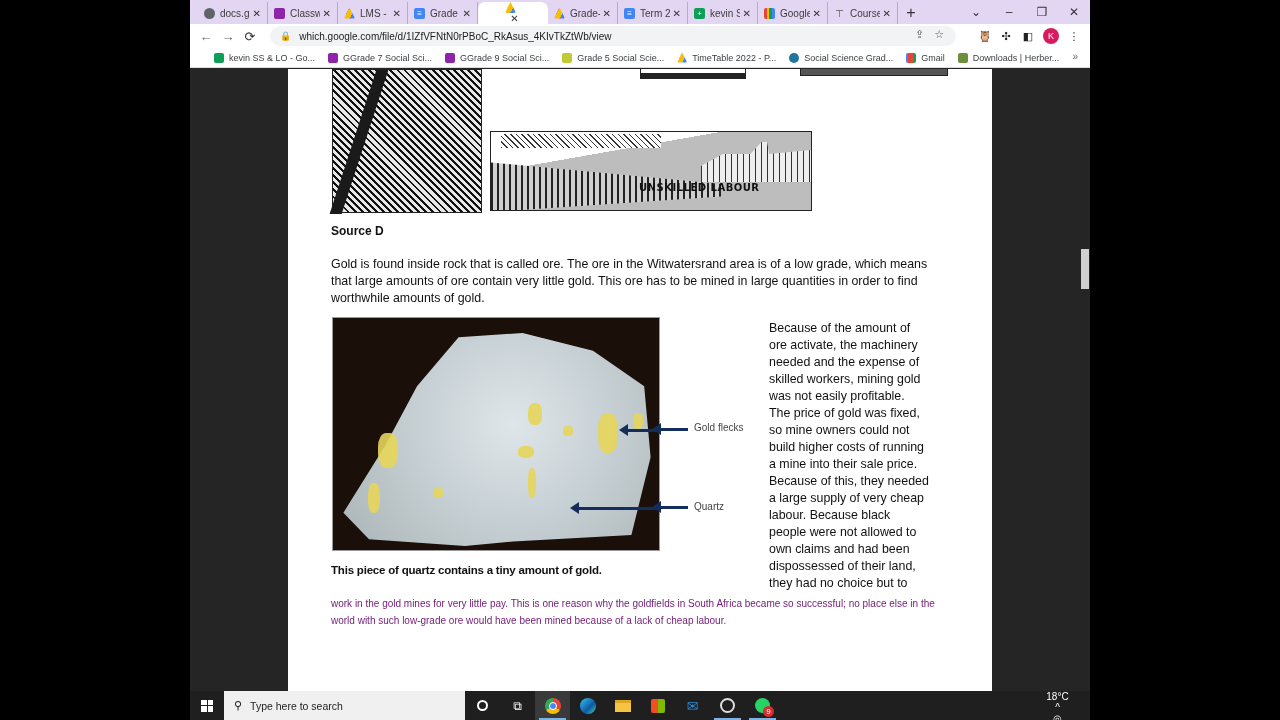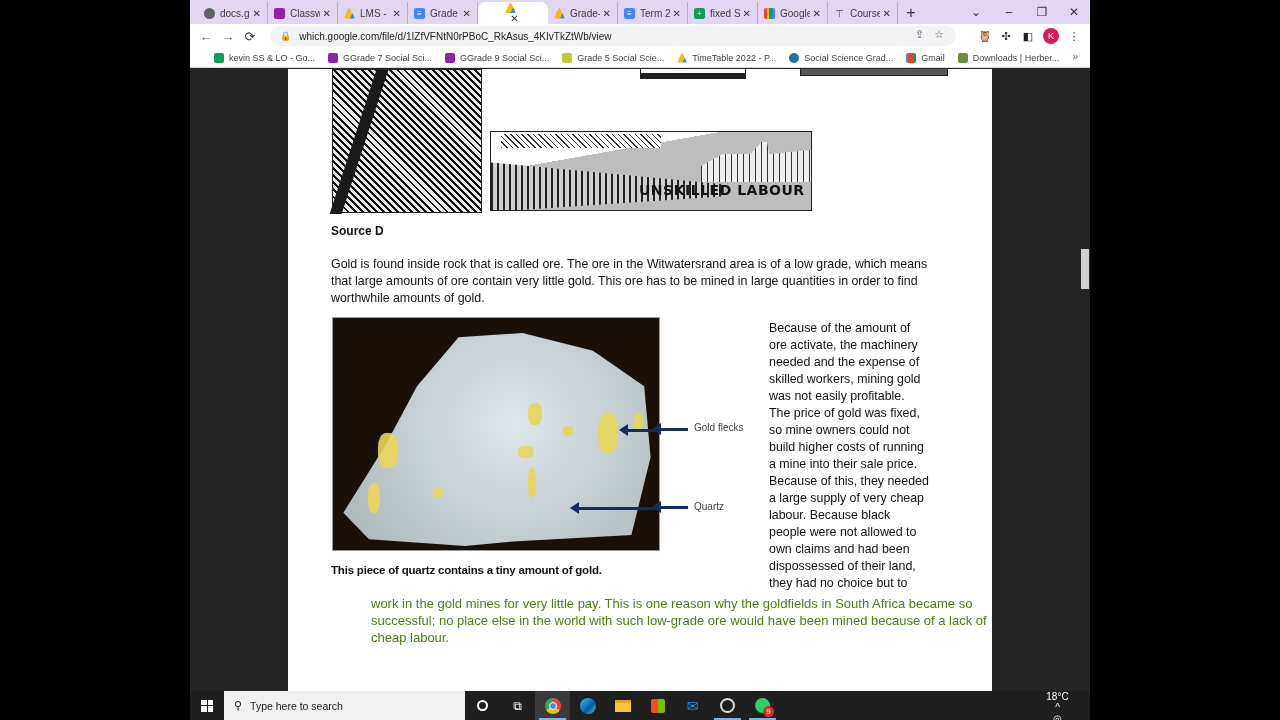--- a/index.html
+++ b/index.html
@@ -42,38 +42,38 @@
       repeating-linear-gradient(45deg, #111 0 2px, #e8e8e8 2px 5px); border: 1px solid #222; }
   .illus-left::after { content:""; position:absolute; left: 20px; top: 0; width: 12px; height: 144px; background: #1a1a1a; transform: skewX(-18deg); }
   .illus-top1 { position: absolute; left: 352px; top: 0; width: 106px; height: 10px; border: 1px solid #222; border-top: none; background: linear-gradient(#fff 40%, #222 40%); }
   .illus-top2 { position: absolute; left: 512px; top: 0; width: 148px; height: 7px; border: 1px solid #222; border-top: none; background: #555; }
   .banner { position: absolute; left: 204px; top: 20px; width: 356px; height: 30px; background: #fff; box-shadow: 0 0 5px rgba(0,0,0,0.35); display: flex; align-items: center; justify-content: center; font-family: "Liberation Sans", sans-serif; font-weight: bold; font-size: 21px; color: #111; letter-spacing: 0.5px; }
   .illus-labour { position: absolute; left: 202px; top: 62px; width: 322px; height: 80px; border: 1px solid #222; background:
       linear-gradient(170deg, #fff 0 30%, #bdbdbd 30% 100%); overflow: hidden; }
   .illus-labour .crowd { position: absolute; left: 0; top: 18px; width: 230px; height: 62px; background: repeating-linear-gradient(90deg, #222 0 2px, #cfcfcf 2px 6px); clip-path: polygon(0 20%, 100% 55%, 100% 75%, 0 100%); }
   .illus-labour .sky { position:absolute; left:10px; top:2px; width:160px; height:14px; background: repeating-linear-gradient(45deg,#333 0 1px,#fff 1px 4px); }
   .illus-labour .buildings { position: absolute; right: 0; top: 10px; width: 110px; height: 40px; background: repeating-linear-gradient(90deg,#333 0 1px,#eee 1px 6px); clip-path: polygon(0 60%, 20% 30%, 45% 30%, 55% 0, 60% 0, 62% 30%, 100% 20%, 100% 100%, 0 100%); }
-  .illus-labour .caption { position: absolute; left: 148px; top: 50px; font-family: "DejaVu Sans", sans-serif; font-weight: bold; font-size: 14px; color: #111; letter-spacing: 0.5px; }
+  .illus-labour .caption { position: absolute; left: 148px; top: 50px; font-family: "DejaVu Sans", sans-serif; font-weight: bold; font-size: 10px; color: #111; letter-spacing: 0.5px; }
 
   .source-label { position: absolute; left: 43px; top: 155px; font-size: 12px; font-weight: bold; color: #111; }
   .para1 { position: absolute; left: 43px; top: 187px; width: 620px; font-size: 12.4px; line-height: 17px; color: #111; }
 
   .photo { position: absolute; left: 44px; top: 248px; width: 328px; height: 234px; background: #1b0f0a; border: 1px solid #999; overflow: hidden; }
   .rock { position: absolute; left: 4px; top: 6px; width: 320px; height: 222px;
       background: radial-gradient(circle at 55% 45%, #dfe6ea 0%, #c9d2d6 40%, #b9c3c6 70%, #aab3b5 100%);
       clip-path: polygon(2% 85%, 15% 55%, 25% 28%, 38% 6%, 58% 4%, 80% 12%, 96% 28%, 98% 60%, 92% 95%, 55% 98%, 40% 100%, 10% 97%); }
   .fleck { position: absolute; border-radius: 40%; background: #e5d55a; opacity: 0.9; }
   .arrow { position: absolute; height: 3px; background: #132d5c; }
   .arrow::before { content: ""; position: absolute; left: -8px; top: -5px; border-right: 9px solid #132d5c; border-top: 6px solid transparent; border-bottom: 6px solid transparent; }
   .callout { position: absolute; font-size: 10px; color: #444; }
 
   .photo-caption { position: absolute; left: 43px; top: 495px; font-size: 11.5px; font-weight: bold; color: #111; letter-spacing: -0.2px; }
   .side-text { position: absolute; left: 481px; top: 251px; width: 190px; font-size: 12.4px; line-height: 17px; color: #111; }
   .side-line { display: block; white-space: nowrap; }
-  .para2 { position: absolute; left: 43px; top: 526px; width: 625px; font-size: 13px; line-height: 17px; color: #4d7c0f; margin-left: 40px; }
+  .para2 { position: absolute; left: 43px; top: 526px; width: 625px; font-size: 10px; line-height: 17px; color: #701a75; }
 
   .watermark { position: absolute; left: 697px; top: 628px; color: rgba(150,150,150,0.9); }
   .watermark .w1 { font-size: 13px; }
   .watermark .w2 { font-size: 10px; margin-top: 3px; }
 
   
   .taskbar { position: absolute; left: 0; top: 691px; width: 900px; height: 29px; background: #1f1f1f; display: flex; align-items: center; }
   .start { width: 34px; height: 29px; display: flex; align-items: center; justify-content: center; }
   .winlogo { width: 12px; height: 12px; display: grid; grid-template-columns: 1fr 1fr; gap: 1px; }
   .winlogo span { background: #fff; }
@@ -126,21 +126,21 @@
         <span class="tlabel">Grade-</span>
         <span class="tclose">✕</span>
       </div>
     <div class="tab">
         <span class="ticon" style="background:#4285f4">≡</span>
         <span class="tlabel">Term 2</span>
         <span class="tclose">✕</span>
       </div>
     <div class="tab">
         <span class="ticon" style="background:#0f9d58">+</span>
-        <span class="tlabel">fixed S</span>
+        <span class="tlabel">kevin S</span>
         <span class="tclose">✕</span>
       </div>
     <div class="tab">
         <span class="ticon" style="background:linear-gradient(90deg,#ea4335 25%,#fbbc04 25% 50%,#0f9d58 50% 75%,#4285f4 75%)"></span>
         <span class="tlabel">Google</span>
         <span class="tclose">✕</span>
       </div>
     <div class="tab">
         <span class="ticon" style="color:#555;font-size:10px">⊤</span>
         <span class="tlabel">Course</span>

